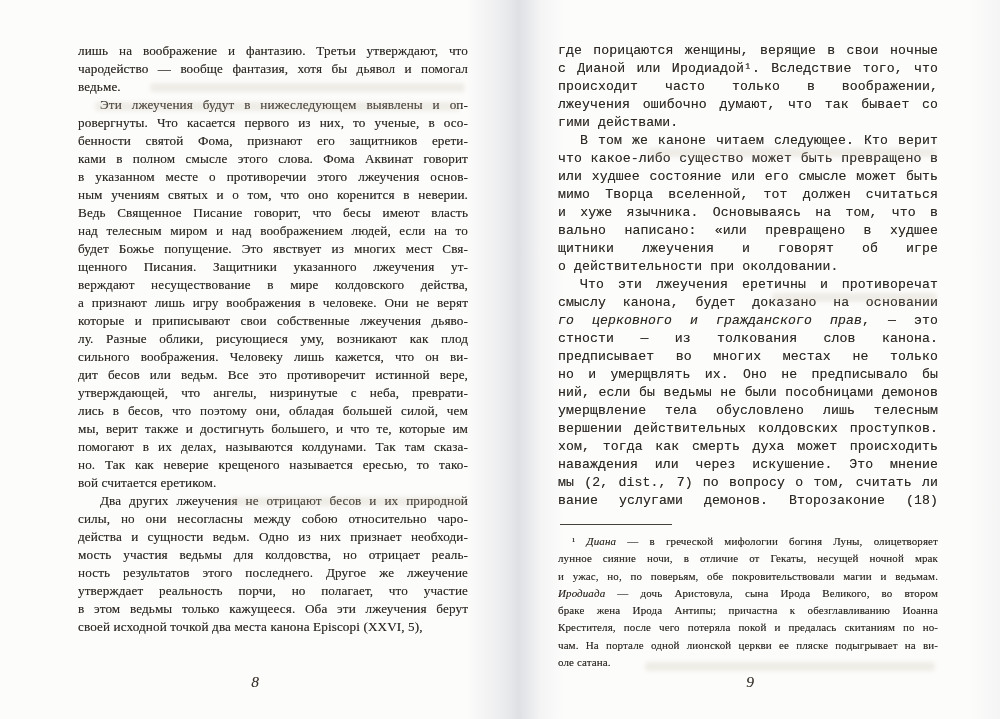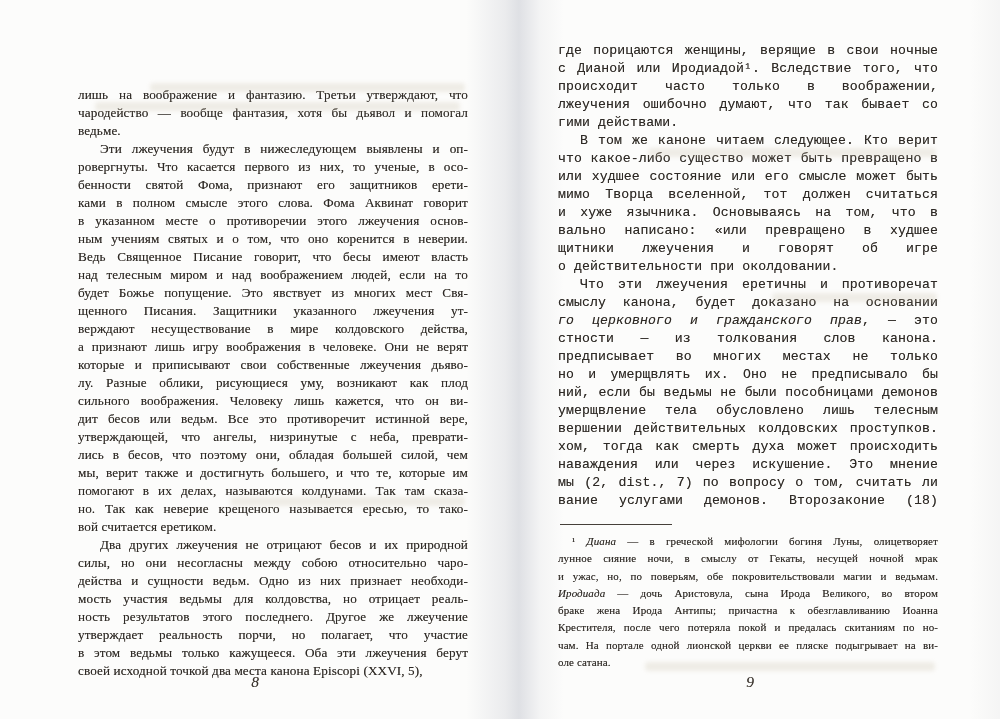--- a/index.html
+++ b/index.html
@@ -7,21 +7,21 @@
     position:relative; width:1000px; height:719px;
     background:#fcfcfb; overflow:hidden;
     font-family:"Liberation Serif", serif; color:#2e2a26;
   }
   .gutter { position:absolute; left:466px; top:0; width:98px; height:719px; pointer-events:none;
     background:linear-gradient(90deg, rgba(135,140,158,0) 0%, rgba(135,140,158,0.15) 40%,
       rgba(130,136,156,0.24) 54%, rgba(135,140,158,0.07) 76%, rgba(135,140,158,0) 100%); }
   .edge-shade { position:absolute; right:0; top:0; width:30px; height:719px; pointer-events:none;
     background:linear-gradient(90deg, rgba(160,160,170,0) 0%, rgba(160,160,170,0.08) 100%); }
   .body-text { position:absolute; }
-  .page.left .body-text  { left:78px;  top:42px; width:390px;margin-top:44px; }
+  .page.left .body-text  { left:78px;  top:42px; width:390px; }
   .page.right .body-text { left:558px; top:42px; width:380px;font-family:Liberation Mono, monospace; }
   .line {
     font-size:13.2px; line-height:18px; height:18px; overflow:hidden;
     text-align:justify; text-align-last:justify;
     letter-spacing:0.1px;
     text-shadow:0 0 0.6px rgba(62,54,46,0.55);
   }
   .line.first { padding-left:22px; }
   .line.last  { text-align-last:auto; }
   .fn-rule { position:absolute; left:560px; top:524px; width:112px; height:1px; background:#46403a; }
@@ -111,21 +111,21 @@
         <div class="line">умерщвление тела обусловлено лишь телесным тяжким гре-</div>
         <div class="line">вершении действительных колдовских проступков. Ведь</div>
         <div class="line">хом, тогда как смерть духа может происходить вследствие</div>
         <div class="line">наваждения или через искушение. Это мнение святого Фо-</div>
         <div class="line">мы (2, dist., 7) по вопросу о том, считать ли грехом пользо-</div>
         <div class="line last">вание услугами демонов. Второзаконие (18) предписывает</div>
       </div>
     <div class="fn-rule"></div>
     <div class="footnote">
         <div class="line first">¹ <i>Диана</i> — в греческой мифологии богиня Луны, олицетворяет</div>
-        <div class="line">лунное сияние ночи, в смыслу от Гекаты, несущей ночной мрак</div>
+        <div class="line">лунное сияние ночи, в отличие от Гекаты, несущей ночной мрак</div>
         <div class="line">и ужас, но, по поверьям, обе покровительствовали магии и ведьмам.</div>
         <div class="line"><i>Иродиада</i> — дочь Аристовула, сына Ирода Великого, во втором</div>
         <div class="line">браке жена Ирода Антипы; причастна к обезглавливанию Иоанна</div>
         <div class="line">Крестителя, после чего потеряла покой и предалась скитаниям по но-</div>
         <div class="line">чам. На портале одной лионской церкви ее пляске подыгрывает на ви-</div>
         <div class="line last">оле сатана.</div>
       </div>
     <div class="pagenum">9</div>
   </section>
 

